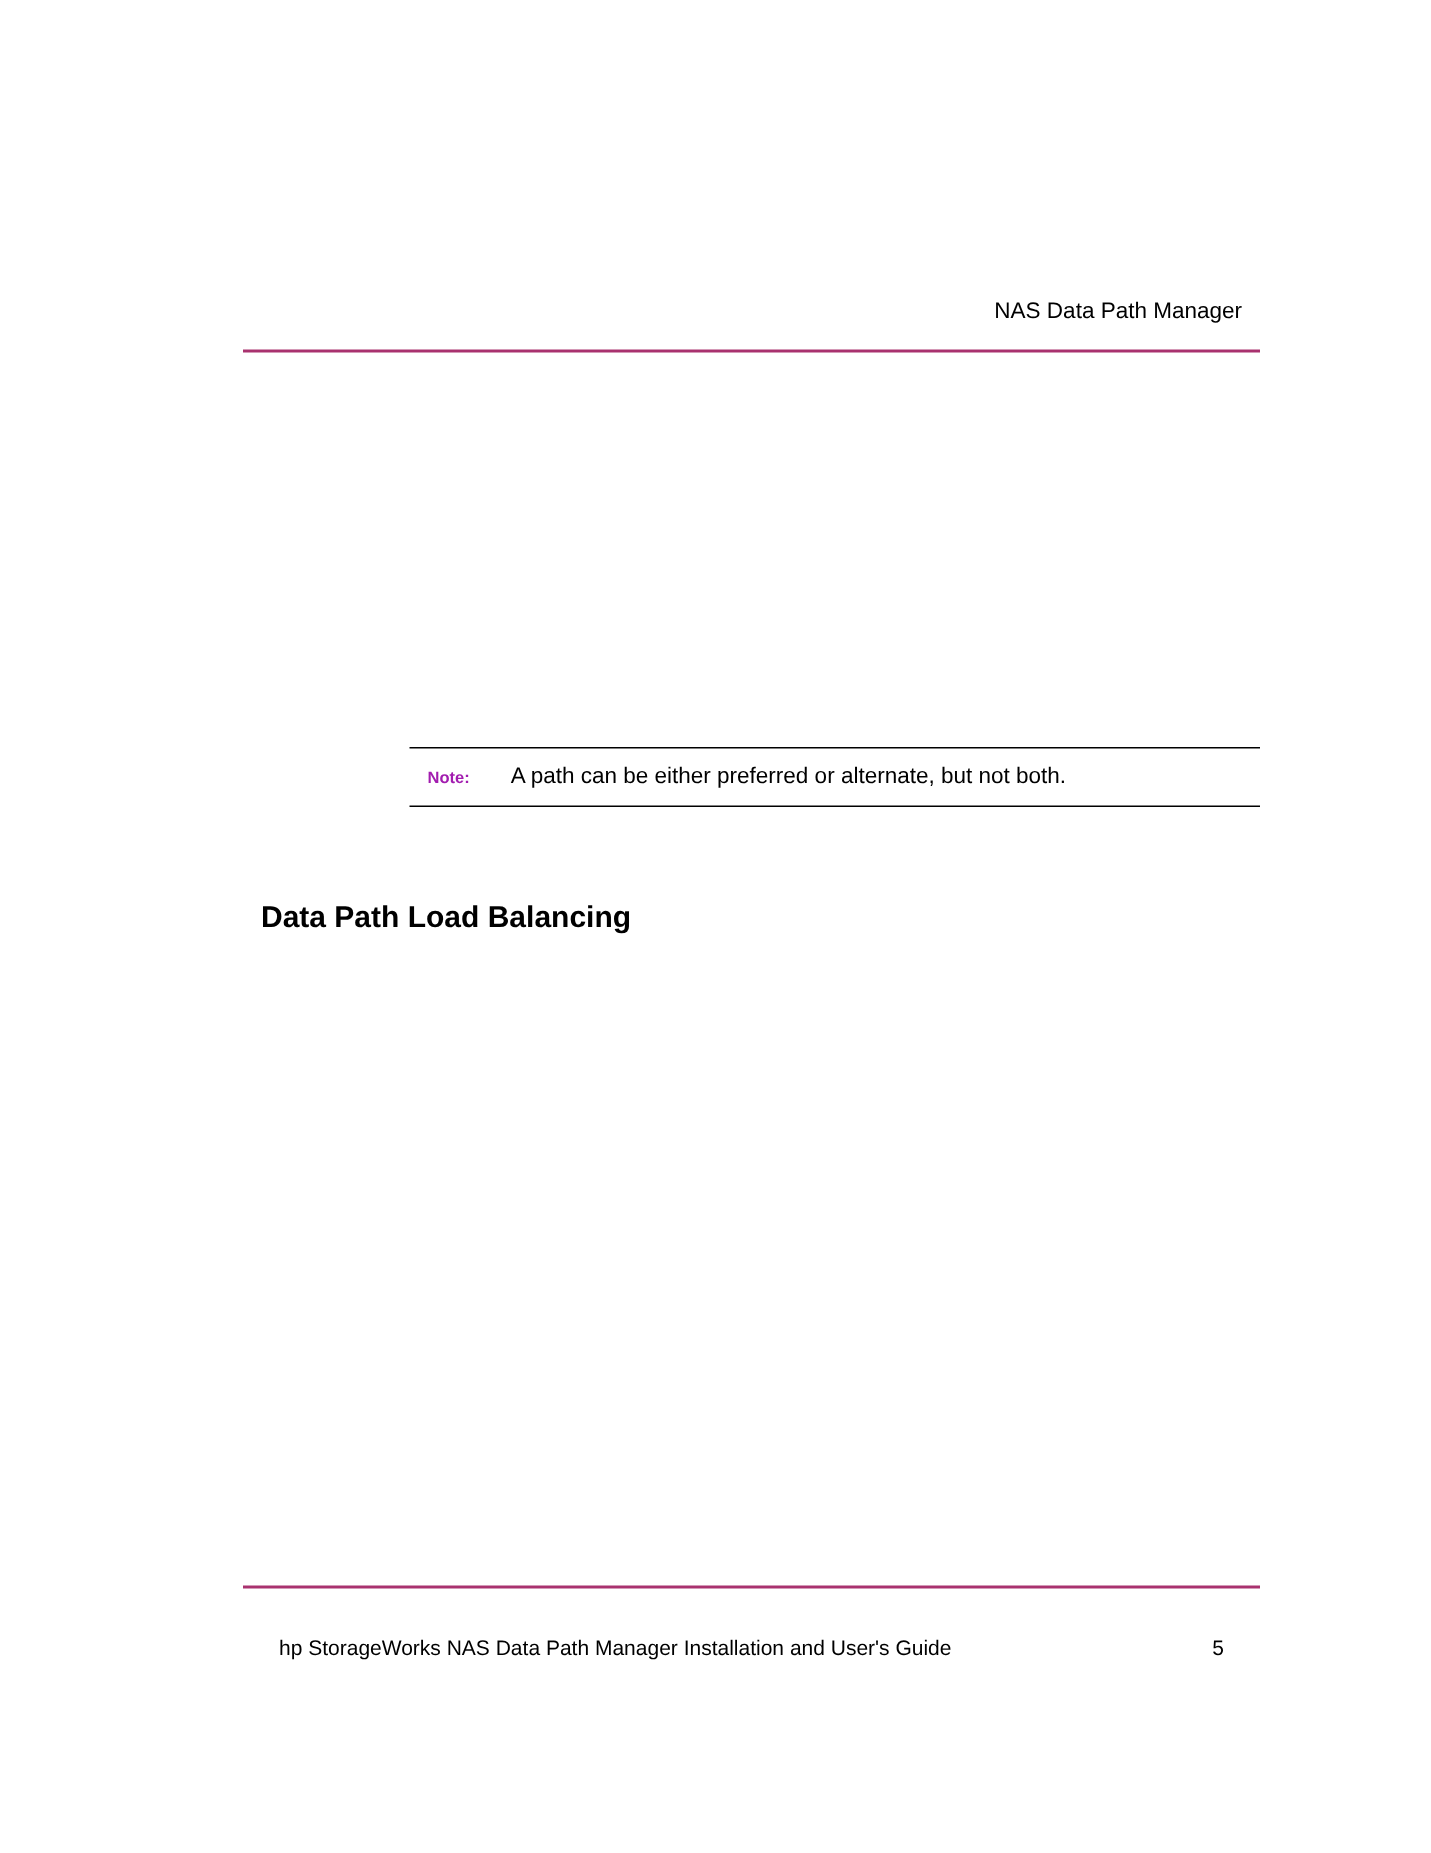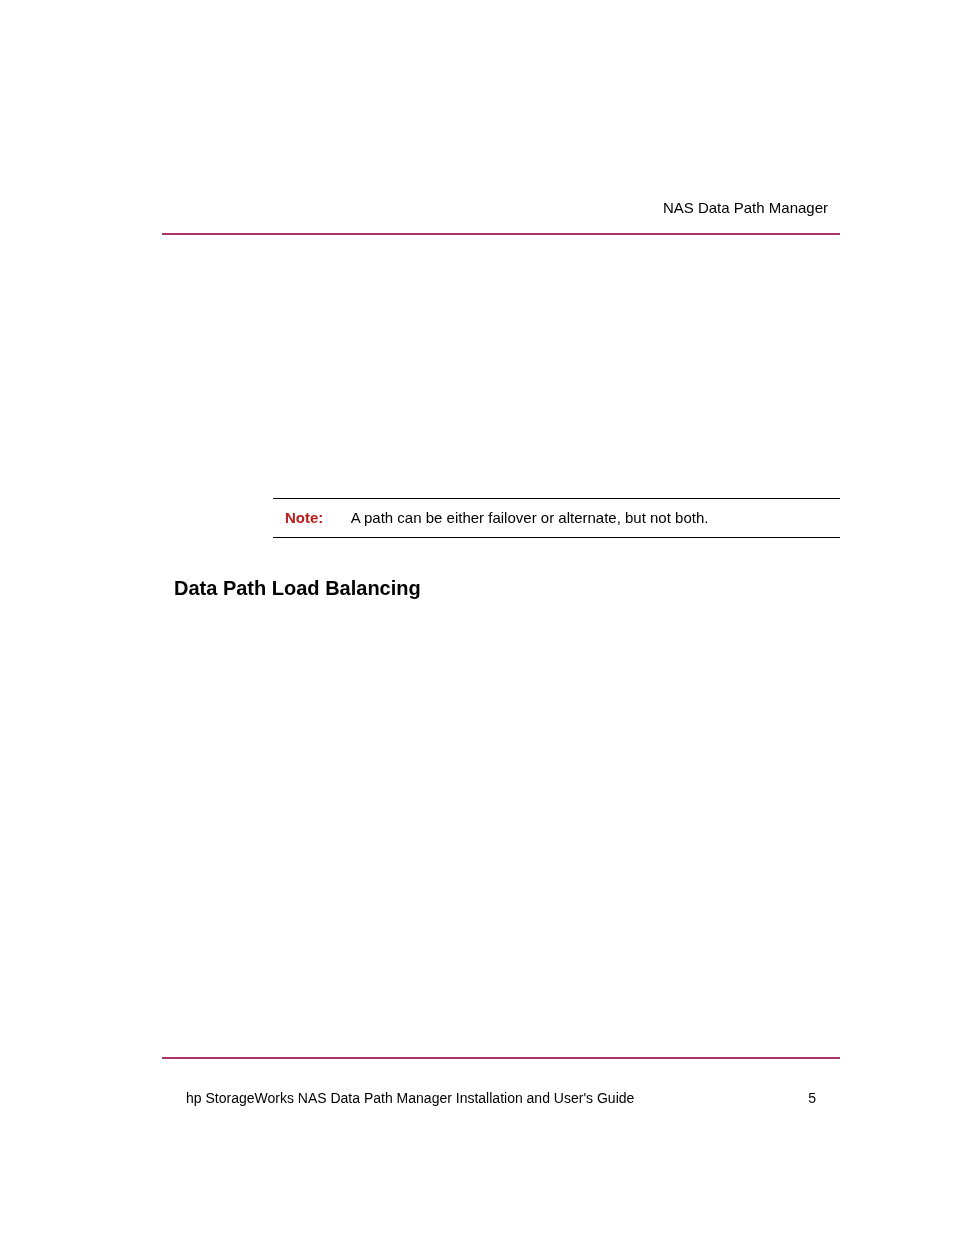--- a/index.html
+++ b/index.html
@@ -36,30 +36,30 @@
     position: absolute;
     left: 111px;
     right: 0;
     border-top: 1.5px solid #000;
     border-bottom: 1.5px solid #000;
     padding: 10px 0 10px 0;
   }
   .note-box-1 { top: 289px; }
   .note-label {
     font-weight: 700;
-    color: #b91c1c;
-    font-size: 15px;
+    color: #a21caf;
+    font-size: 11px;
   }
   .note-text {
     font-size: 15px;
     color: #000;
   }
   .section-heading {
     position: absolute;
-    top: 356px;
+    top: 380px;
     left: 0;
     font-size: 20px;
     font-weight: 700;
     color: #000;
   }
   .note-box-2 { top: 694px; }
   .note-body-2 { line-height: 1.35; }
   .footer-rule {
     position: absolute;
     left: 138px;
@@ -84,21 +84,21 @@
 <body>
 
 <div class="page">
 
   <div class="header-label">NAS Data Path Manager</div>
   <div class="header-rule"></div>
 
   <div class="content">
 
     <div class="note-box note-box-1">
-      <span class="note-label">Note:</span><span class="note-text">  A path can be either failover or alternate, but not both.</span>
+      <span class="note-label">Note:</span><span class="note-text">  A path can be either preferred or alternate, but not both.</span>
     </div>
 
     <div class="section-heading">Data Path Load Balancing</div>
 
 
   </div>
 
   <div class="footer-rule"></div>
   <div class="footer">
     <span>hp StorageWorks NAS Data Path Manager Installation and User's Guide</span>

